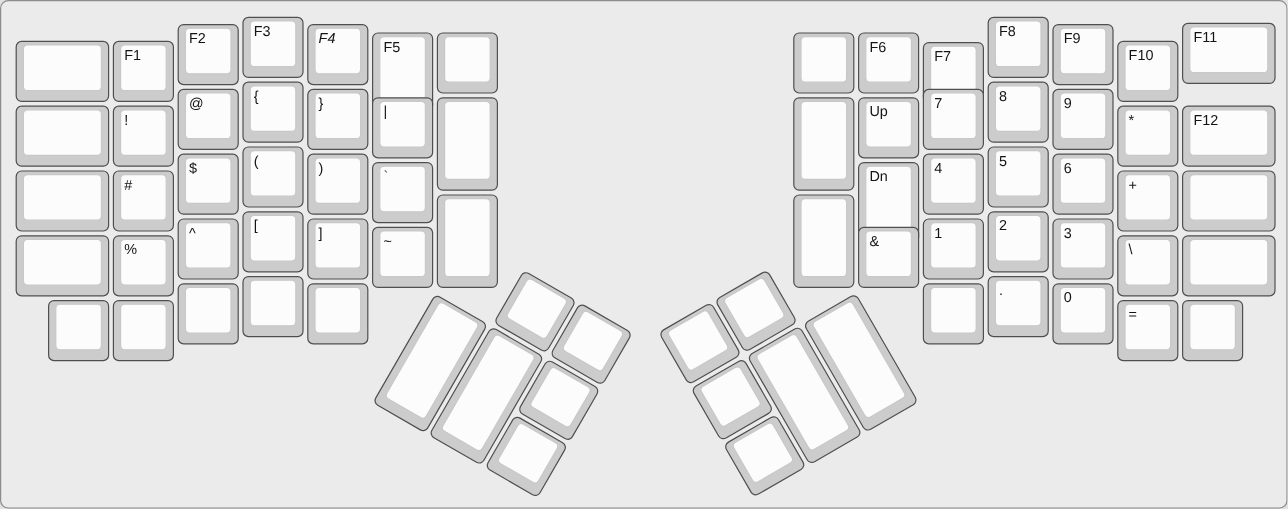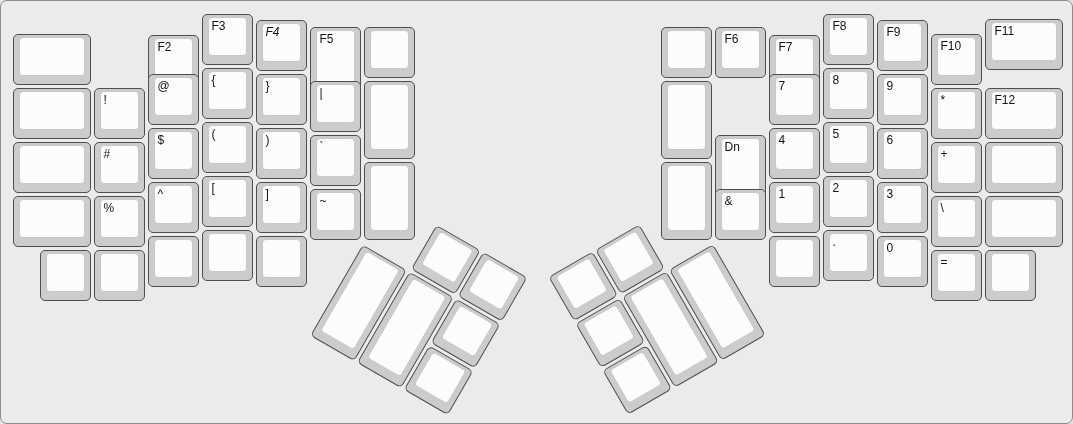--- a/index.html
+++ b/index.html
@@ -47,30 +47,33 @@
     </div>
     <div class="key" style="left: 11.5px; top: 86.75px; width: 78px; height: 51px;">
       <div class="keytop"><span></span></div>
     </div>
     <div class="key" style="left: 11.5px; top: 140.75px; width: 78px; height: 51px;">
       <div class="keytop"><span></span></div>
     </div>
     <div class="key" style="left: 11.5px; top: 194.75px; width: 78px; height: 51px;">
       <div class="keytop"><span></span></div>
     </div>
+    <div class="key" style="left: 92.5px; top: 32.75px; width: 51px; height: 51px;">
+      <div class="keytop"><span>F1</span></div>
+    </div>
     <div class="key" style="left: 92.5px; top: 86.75px; width: 51px; height: 51px;">
       <div class="keytop"><span>!</span></div>
     </div>
     <div class="key" style="left: 92.5px; top: 140.75px; width: 51px; height: 51px;">
       <div class="keytop"><span>#</span></div>
     </div>
     <div class="key" style="left: 92.5px; top: 194.75px; width: 51px; height: 51px;">
       <div class="keytop"><span>%</span></div>
     </div>
-    <div class="key" style="left: 146.5px; top: 19.25px; width: 51px; height: 51px; margin-top: 15px;">
+    <div class="key" style="left: 146.5px; top: 19.25px; width: 51px; height: 51px;">
       <div class="keytop"><span>F2</span></div>
     </div>
     <div class="key" style="left: 146.5px; top: 73.25px; width: 51px; height: 51px;">
       <div class="keytop"><span>@</span></div>
     </div>
     <div class="key" style="left: 146.5px; top: 127.25px; width: 51px; height: 51px;">
       <div class="keytop"><span>$</span></div>
     </div>
     <div class="key" style="left: 146.5px; top: 181.25px; width: 51px; height: 51px;">
       <div class="keytop"><span>^</span></div>
@@ -139,20 +142,23 @@
       <div class="keytop"><span></span></div>
     </div>
     <div class="key" style="left: 659.5px; top: 80px; width: 51px; height: 78px;">
       <div class="keytop"><span></span></div>
     </div>
     <div class="key" style="left: 659.5px; top: 161px; width: 51px; height: 78px;">
       <div class="keytop"><span></span></div>
     </div>
     <div class="key" style="left: 713.5px; top: 26px; width: 51px; height: 51px;">
       <div class="keytop"><span>F6</span></div>
+    </div>
+    <div class="key" style="left: 713.5px; top: 80px; width: 51px; height: 51px;">
+      <div class="keytop"><span>Up</span></div>
     </div>
     <div class="key" style="left: 713.5px; top: 134px; width: 51px; height: 68px;">
       <div class="keytop"><span>Dn</span></div>
     </div>
     <div class="key" style="left: 713.5px; top: 188px; width: 51px; height: 51px;">
       <div class="keytop"><span>&amp;</span></div>
     </div>
     <div class="key" style="left: 767.5px; top: 34px; width: 51px; height: 51px;">
       <div class="keytop"><span>F7</span></div>
     </div>

